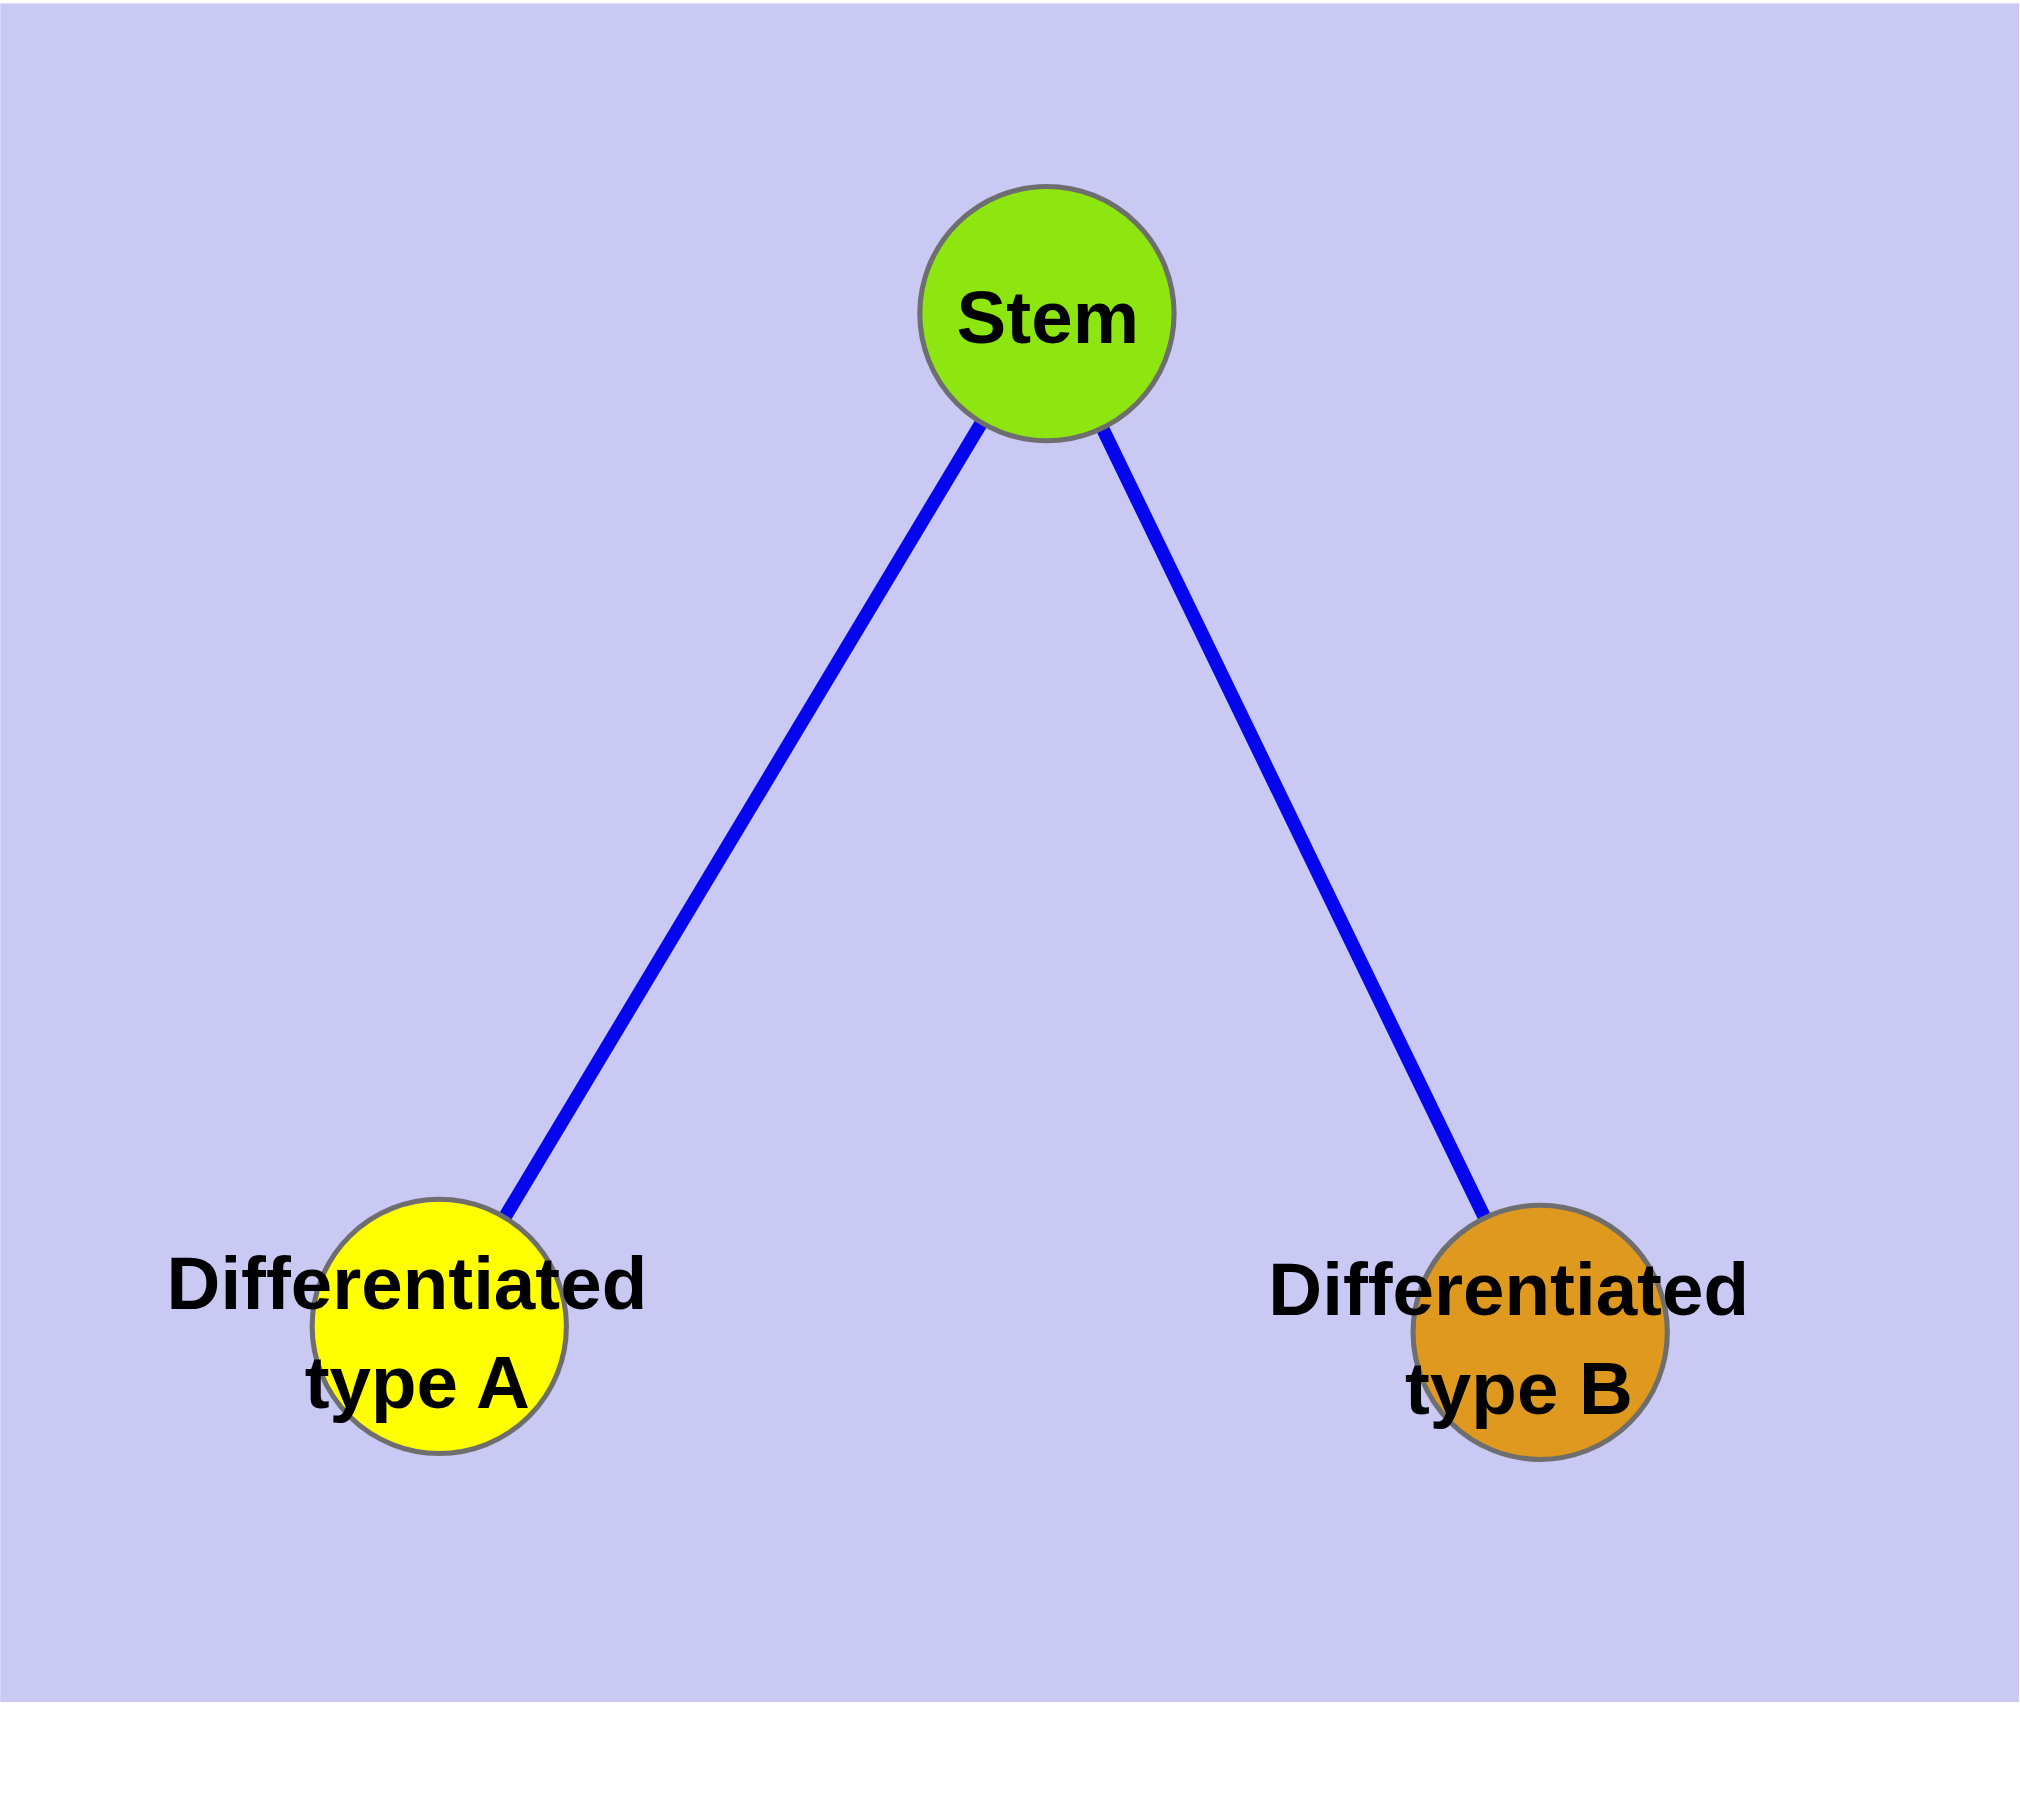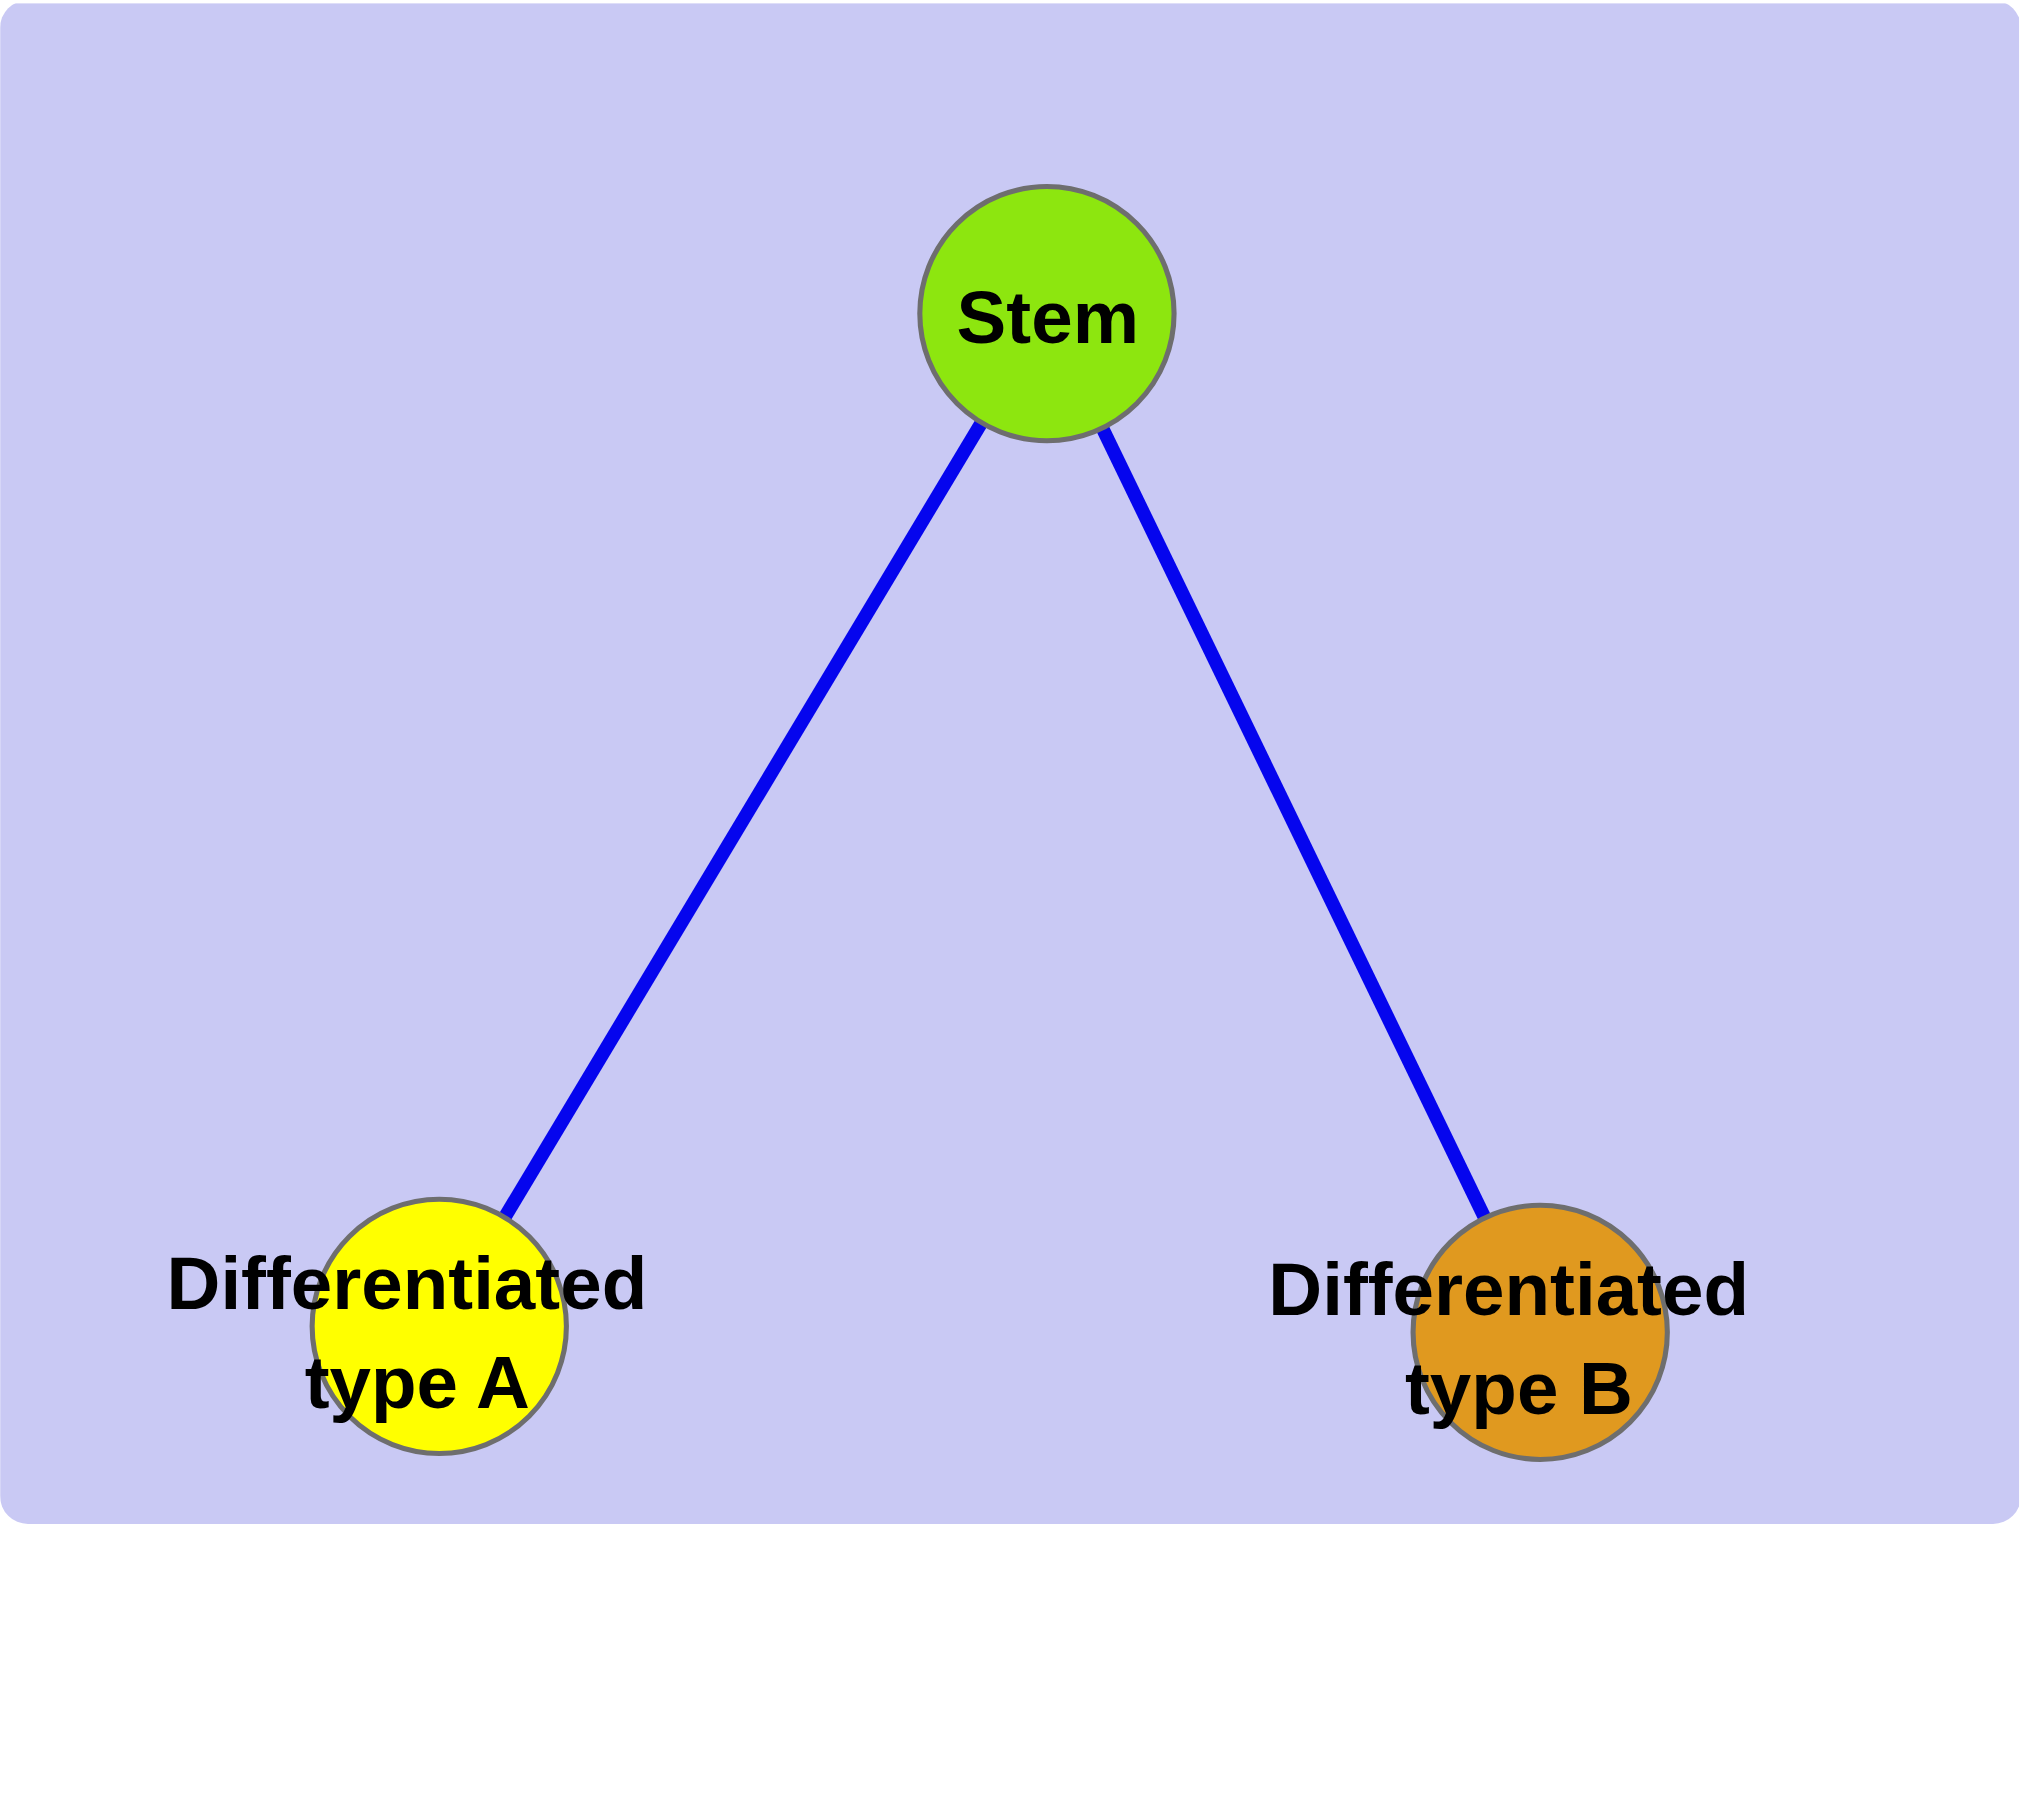--- a/index.html
+++ b/index.html
@@ -3,25 +3,24 @@
 <meta charset="utf-8">
 <style>
   html, body {
     margin: 0;
     padding: 0;
     background: #ffffff;
   }
   .stage {
     position: relative;
     width: 2021px;
-    height: 1524px;
+    height: 1702px;
     background: #ffffff;
     overflow: hidden;
     font-family: "Liberation Sans", sans-serif;
-    border-radius: 28px;
   }
   svg.diagram-svg {
     position: absolute;
     left: 0;
     top: 0;
     display: block;
   }
   .edge-line {
     fill: none;
     stroke-linecap: butt;

